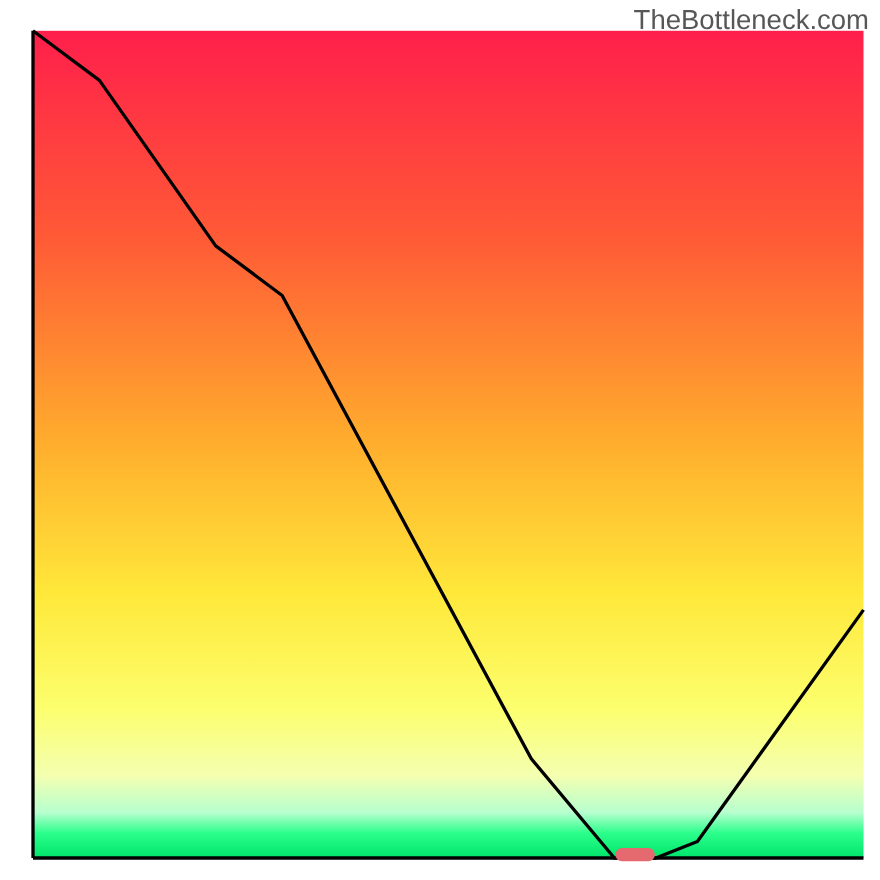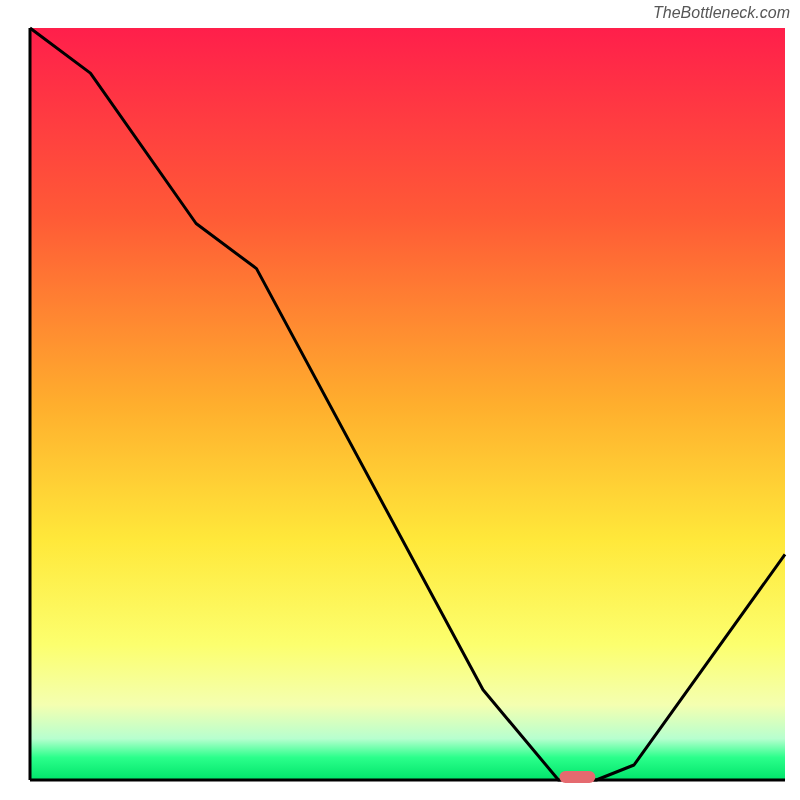--- a/index.html
+++ b/index.html
@@ -9,24 +9,23 @@
     height: 800px;
     position: relative;
     background: #fff;
     font-family: Arial, Helvetica, sans-serif;
   }
   .watermark {
     position: absolute;
     top: 4px;
     right: 10px;
     color: #575757;
-    font-size: 16px;
+    font-size: 25px;
     font-weight: 500;
     z-index: 10;
-    font-style: italic;
   }
   .chart-wrap {
     position: absolute;
     left: 0;
     top: 0;
     width: 800px;
     height: 800px;
   }
   svg {
     display: block;

